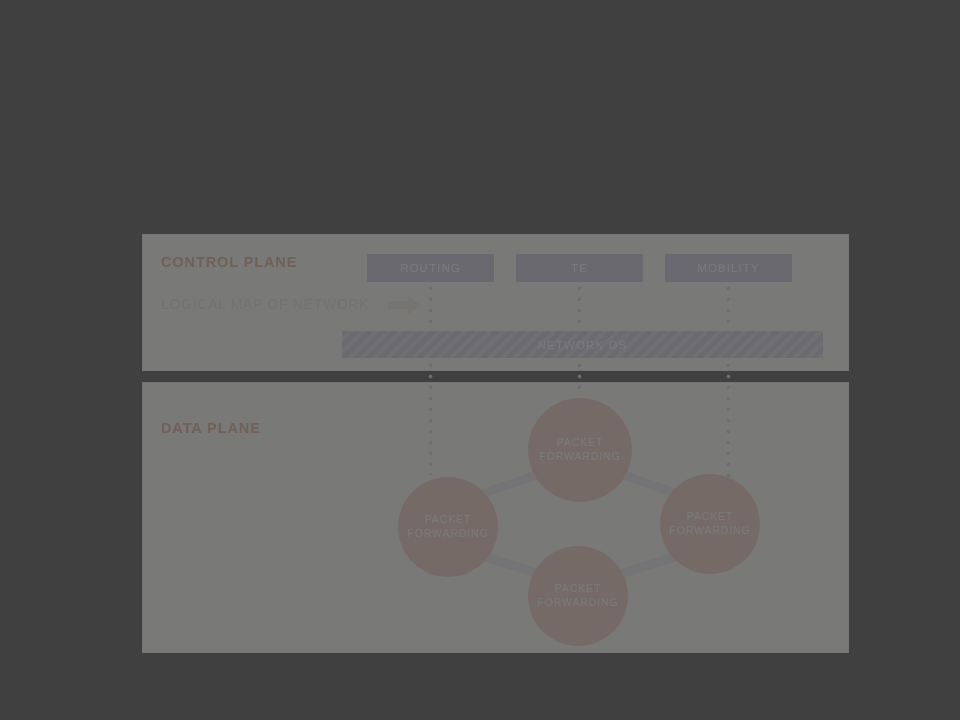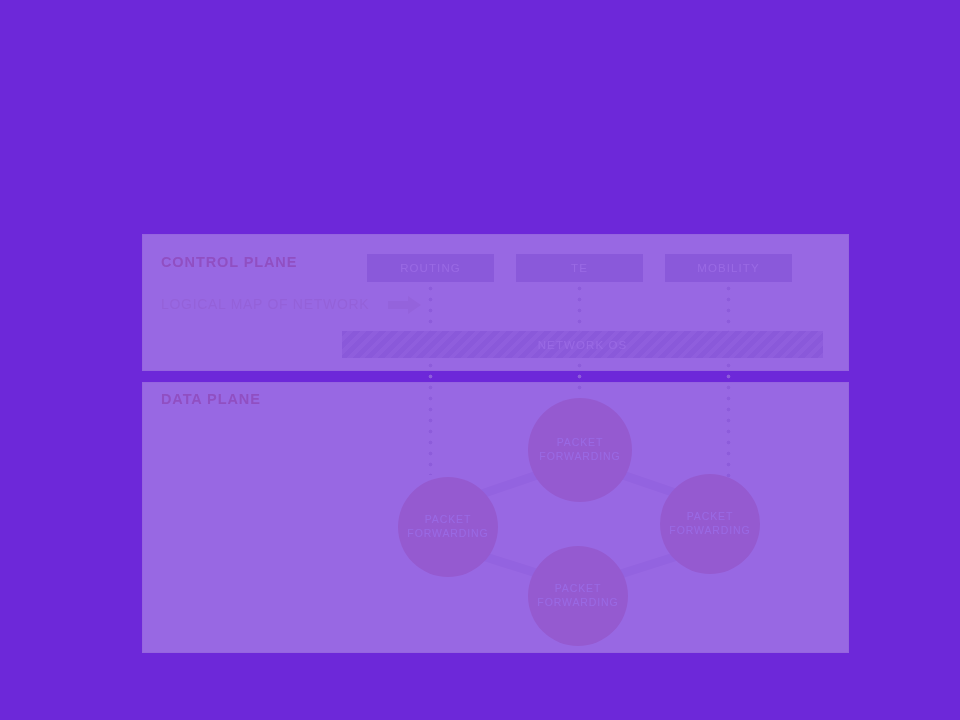--- a/index.html
+++ b/index.html
@@ -11,21 +11,21 @@
     width: 960px;
     height: 720px;
     overflow: hidden;
     font-family: "Liberation Sans", sans-serif;
   }
 
   #slide {
     position: relative;
     width: 960px;
     height: 720px;
-    background: #6d28d9;
+    background: #404040;
   }
 
   
   #diagram {
     position: absolute;
     left: 0;
     top: 0;
     width: 960px;
     height: 720px;
     opacity: 0.30;
@@ -55,21 +55,21 @@
   .plane-title {
     position: absolute;
     color: #e3a98f;
     font-size: 14.5px;
     font-weight: bold;
     letter-spacing: 0.9px;
     white-space: nowrap;
   }
 
   #control-plane-title { left: 161px; top: 254px; }
-  #data-plane-title    { left: 161px; top: 391px; }
+  #data-plane-title    { left: 161px; top: 420px; }
 
   .logical-map-label {
     position: absolute;
     left: 161px;
     top: 296px;
     color: #efe6d9;
     font-size: 14px;
     letter-spacing: 0.7px;
     white-space: nowrap;
   }

